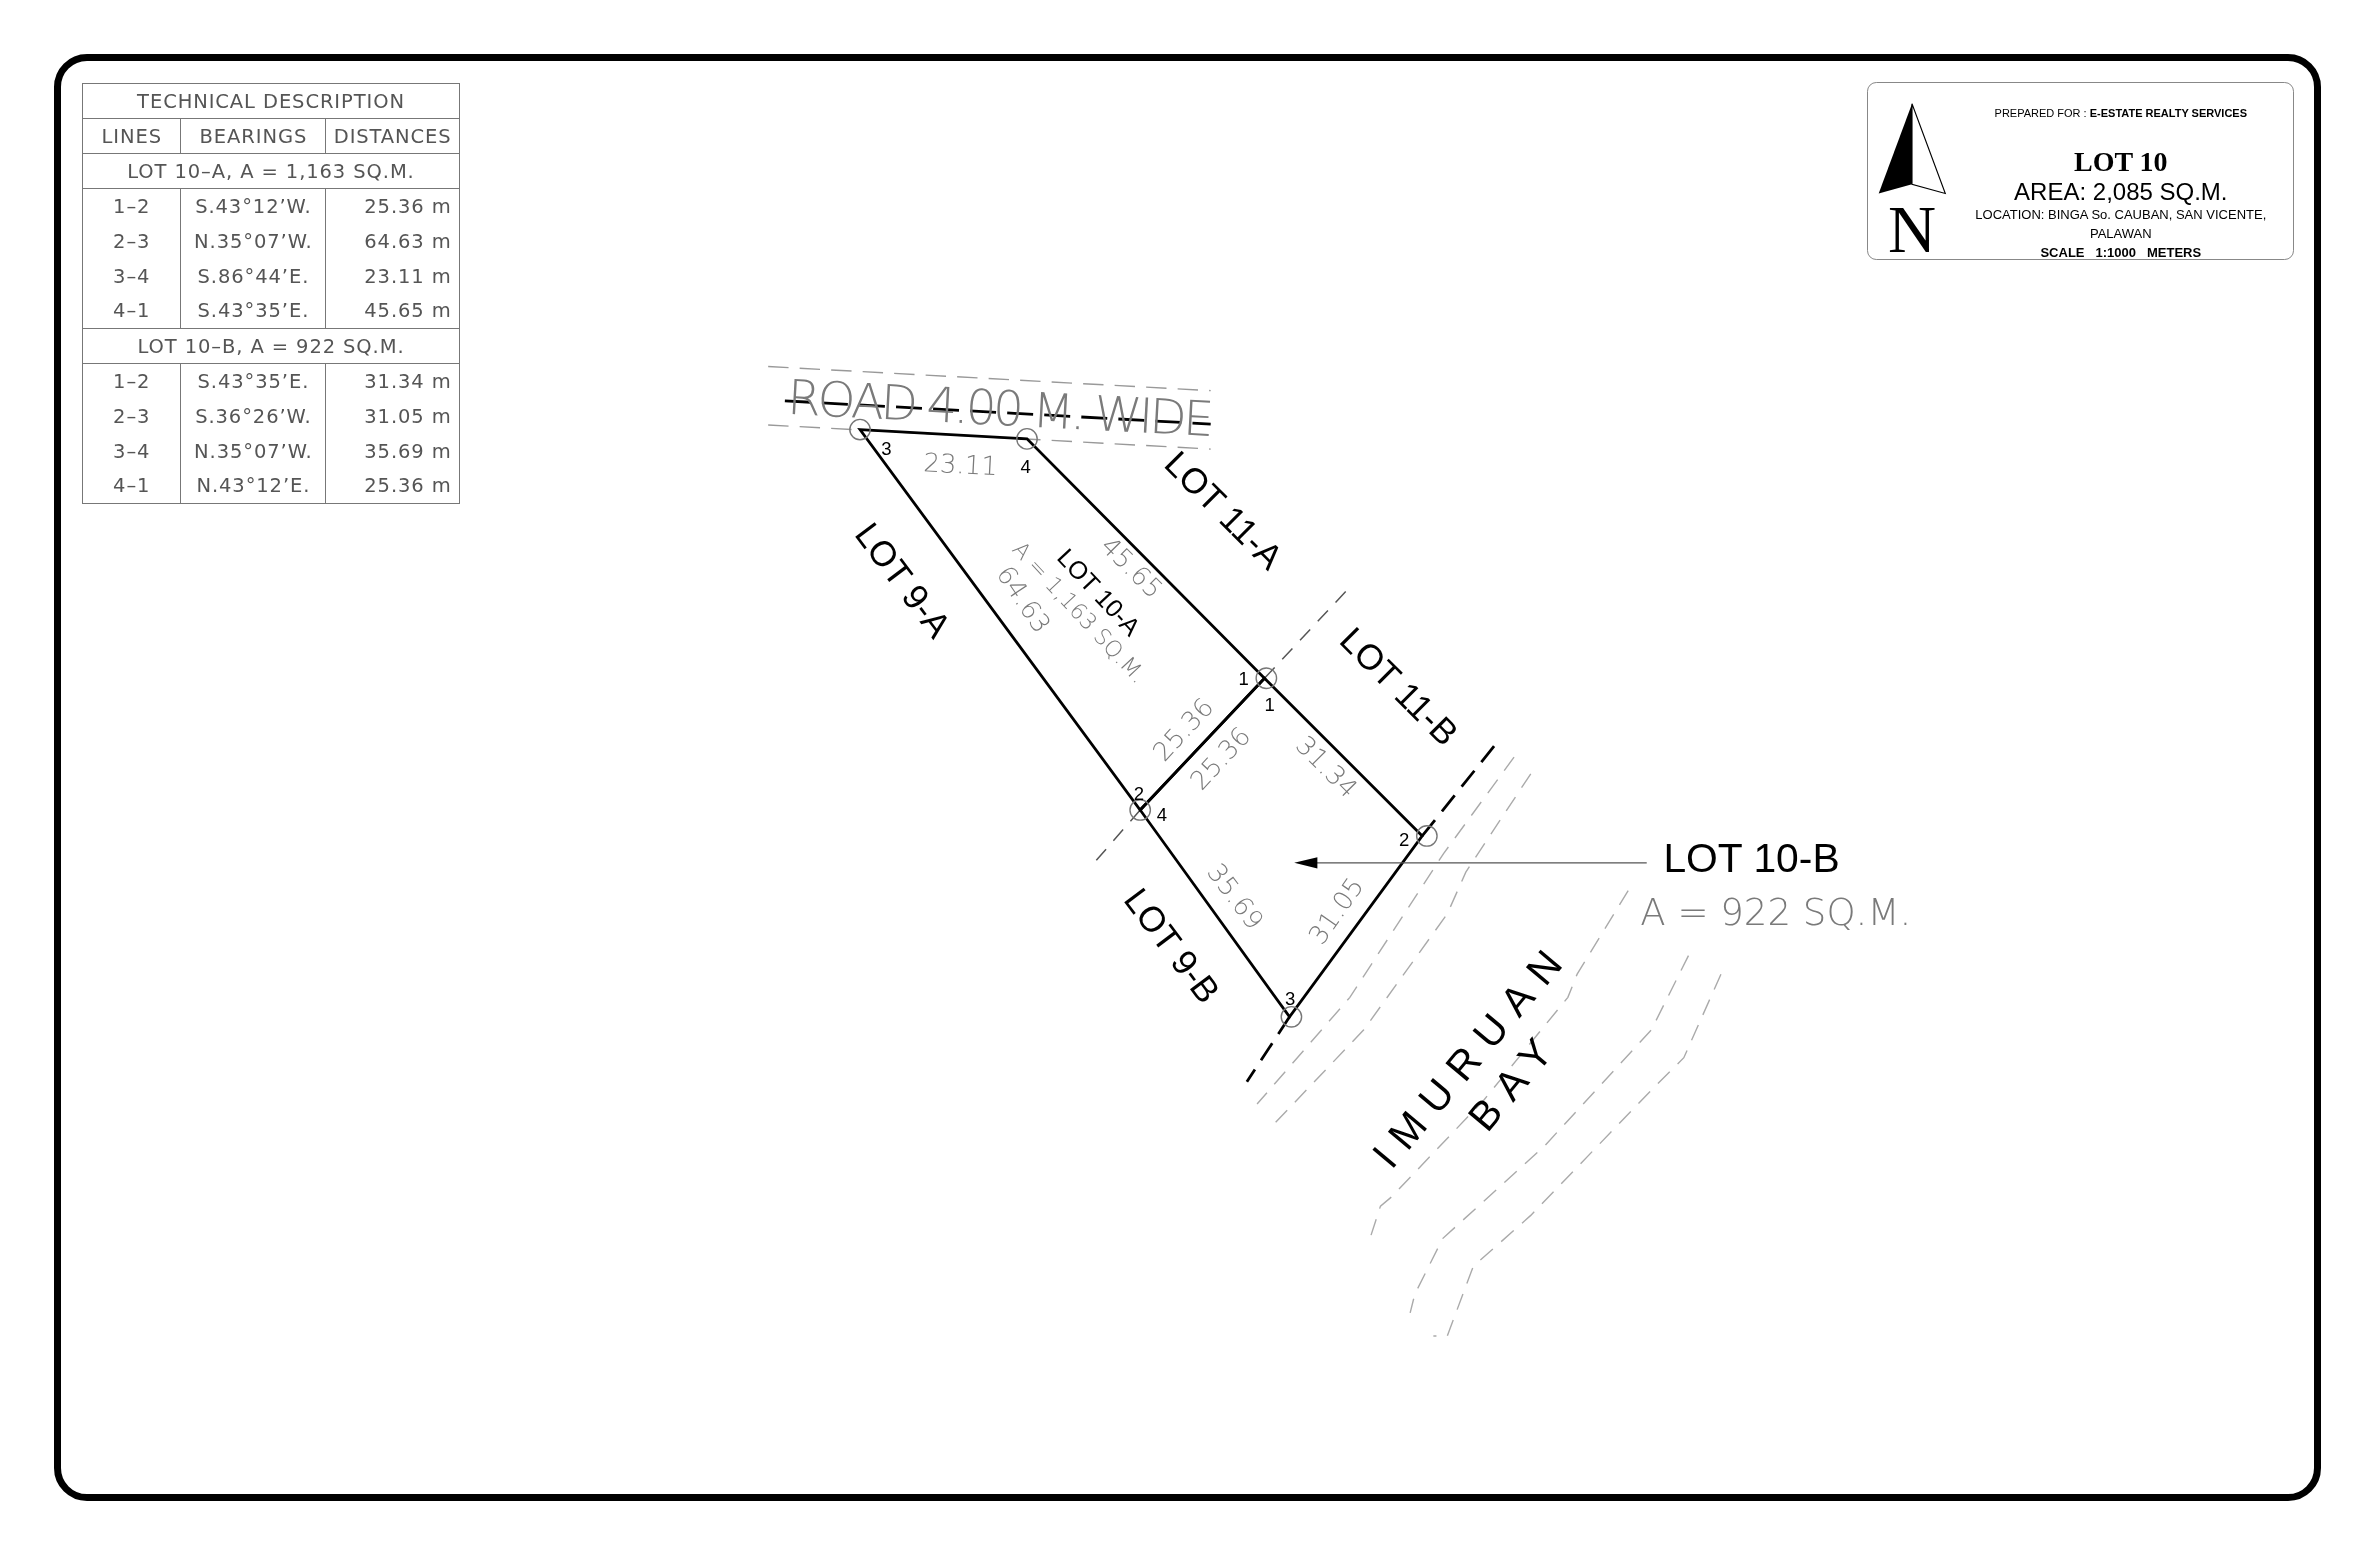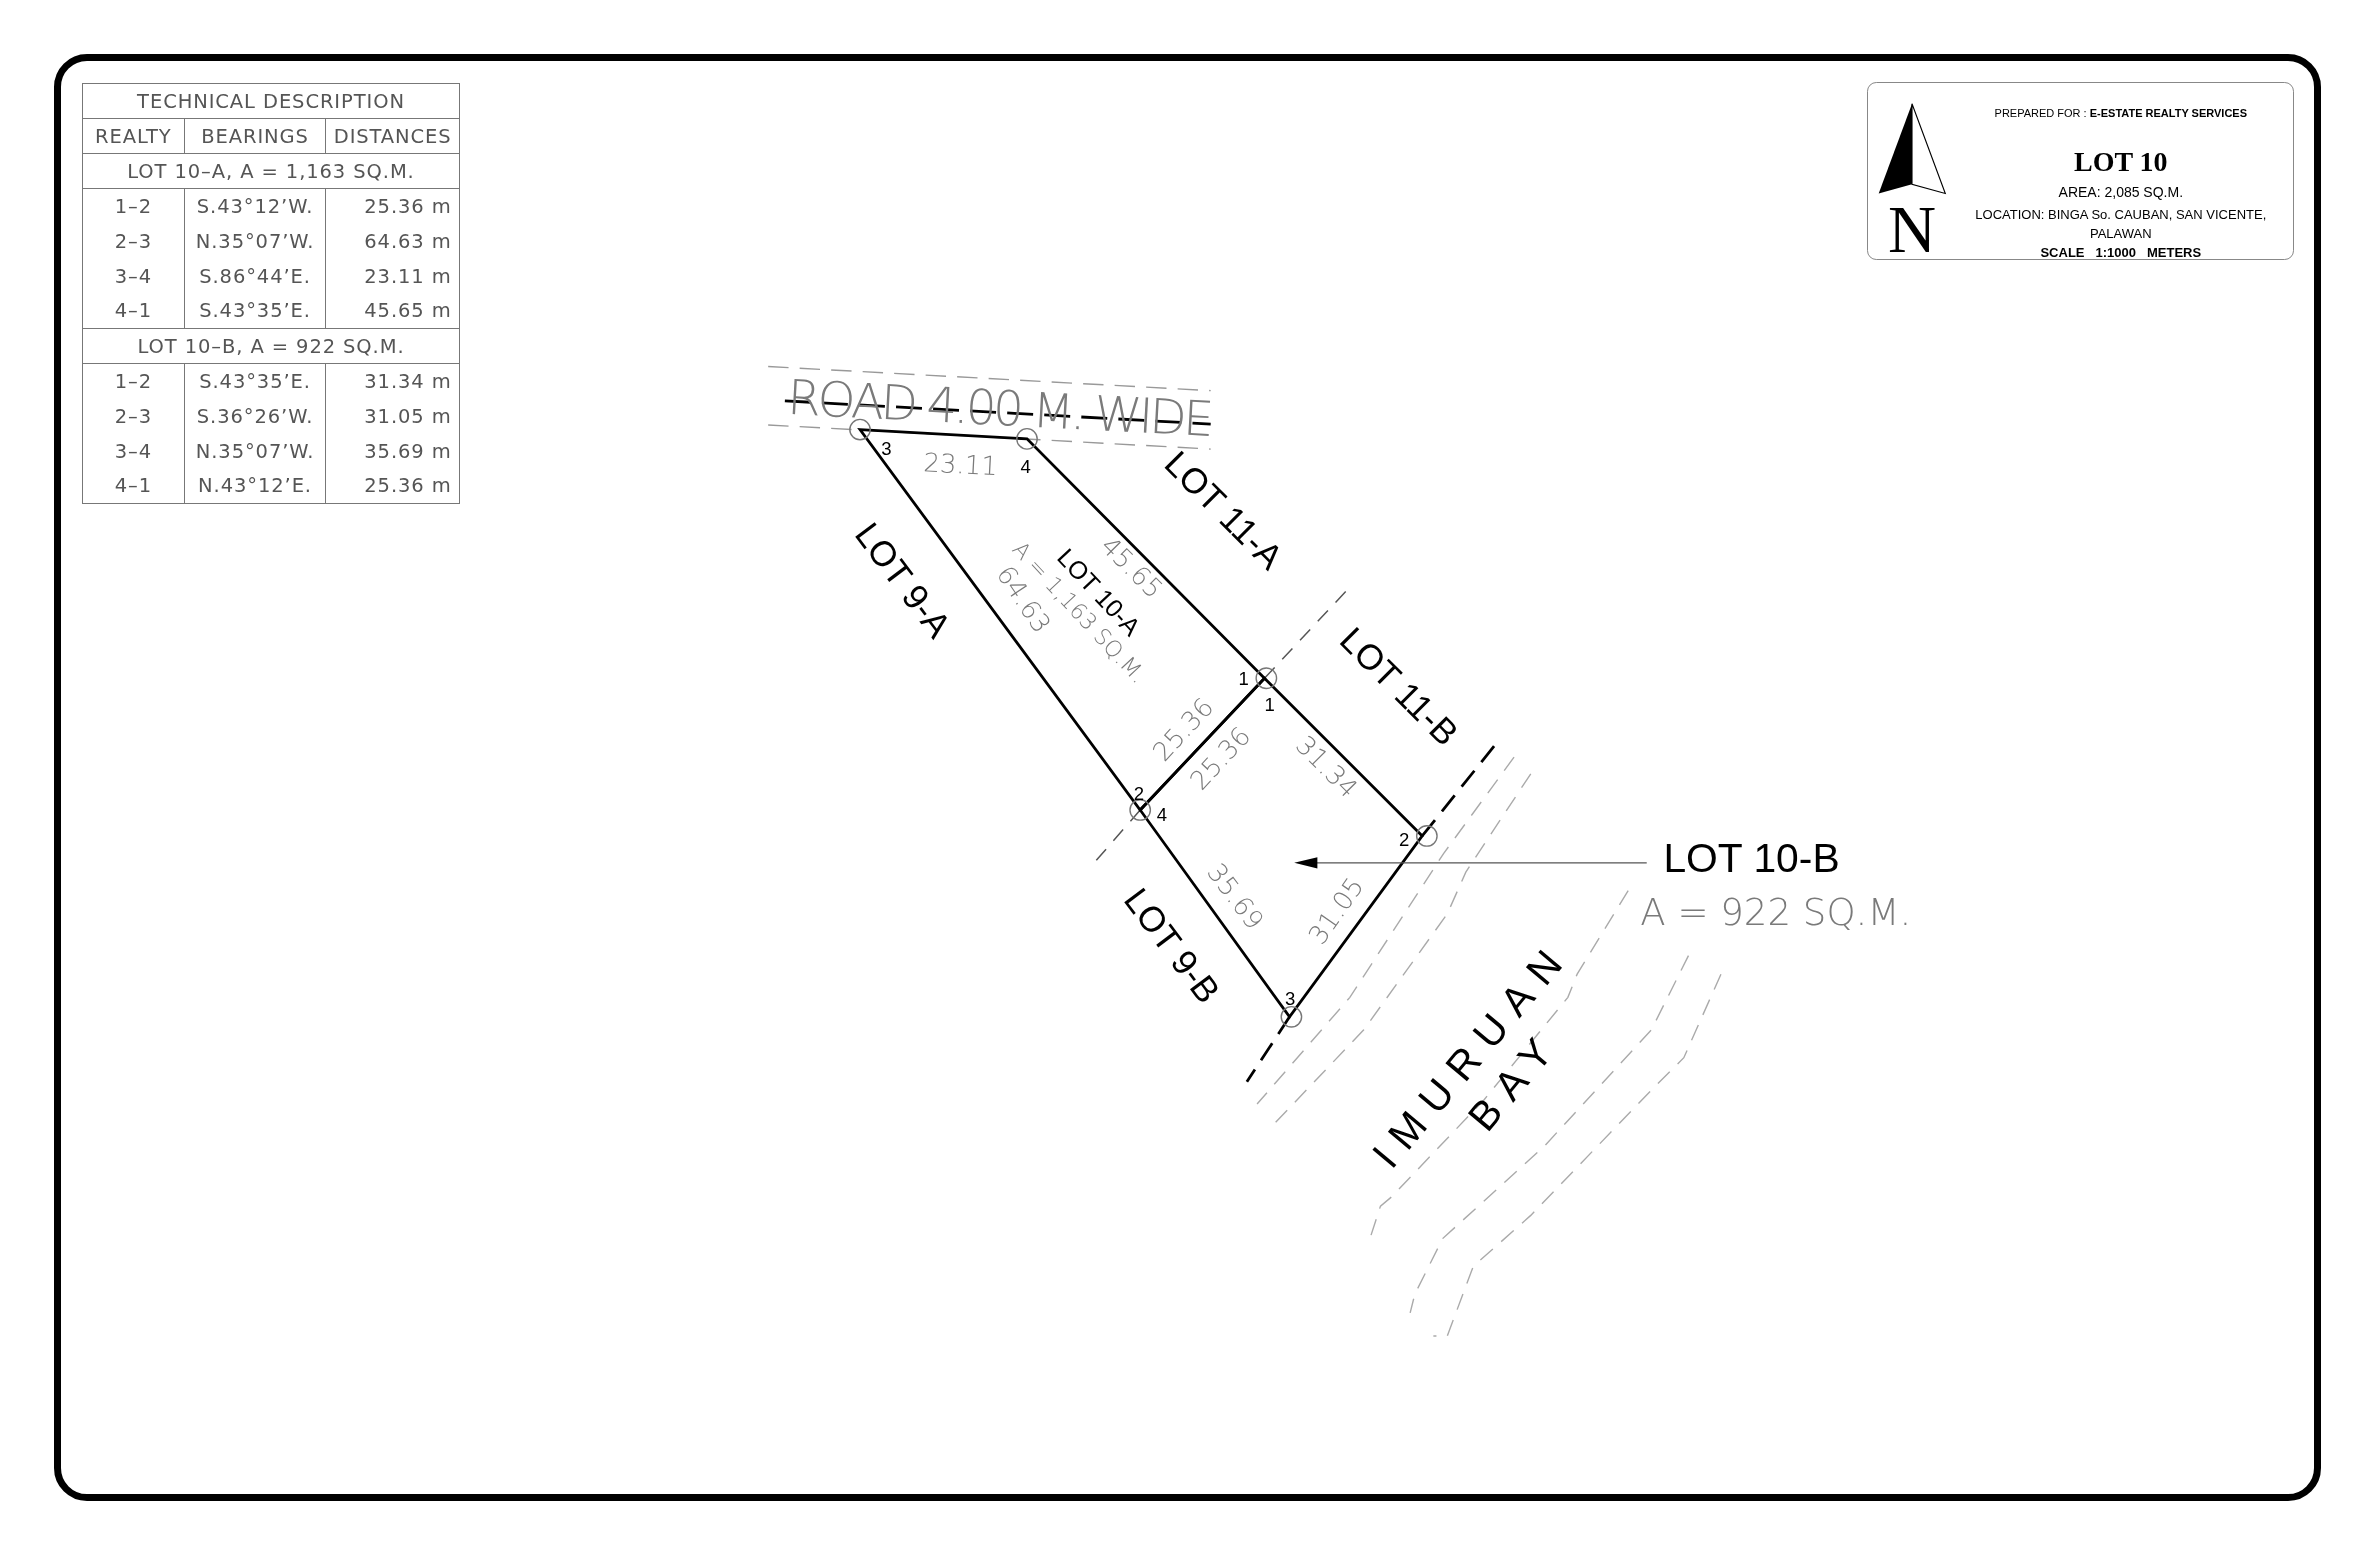--- a/index.html
+++ b/index.html
@@ -14,39 +14,39 @@
   .tech-table .row td.c-line { text-align: center; width: 118px; }
   .tech-table .row td.c-bear { text-align: center; width: 154px; }
   .tech-table .row td.c-dist { text-align: right; }
   .tech-table .row.last td { border-bottom: 1.9px solid #777; }
   .title-block { position: absolute; left: 1867px; top: 82px; width: 427px; height: 178px; border: 1.9px solid #888; border-radius: 9.3px; box-sizing: border-box; }
   .tb-north { position: absolute; left: 7.4px; top: 13px; width: 74px; height: 158px; }
   .tb-text { position: absolute; left: 88px; right: 7.4px; top: 0; text-align: center; color: #000; }
   .tb-prepared { font-size: 11px; margin-top: 24px; }
   .tb-prepared b { font-weight: bold; }
   .tb-lot { font-family: "Liberation Serif", serif; font-weight: bold; font-size: 28px; margin-top: 29px; line-height: 28px; }
-  .tb-area { font-size: 14px; margin-top: 3.7px; line-height: 24px; }
+  .tb-area { font-size: 24px; margin-top: 3.7px; line-height: 24px; }
   .tb-loc { font-size: 13px; line-height: 15px; margin-top: 3.7px; }
   .tb-scale { font-size: 13px; font-weight: bold; margin-top: 3.7px; word-spacing: 7.4px; }
   svg.plan { position: absolute; left: 0; top: 0; }
   .lbl-black { font-family: "Liberation Sans", sans-serif; fill: #000; }
   .lbl-gray { font-family: "DejaVu Sans", sans-serif; fill: #7a7a7a; font-weight: 300; }
 </style>
 </head>
 <body>
 
 <div class="frame"></div>
 
 <table class="tech-table">
   <tbody>
       <tr>
         <td colspan="3" class="title">TECHNICAL DESCRIPTION</td>
       </tr>
   <tr class="hdr">
-    <th>REALTY</th>
+    <th>LINES</th>
     <th>BEARINGS</th>
     <th>DISTANCES</th>
   </tr>
   <tr class="lot-hdr">
         <td colspan="3">LOT 10–A, A = 1,163 SQ.M.</td>
       </tr>
   <tr class="row">
     <td class="c-line">1–2</td>
     <td class="c-bear">S.43°12’W.</td>
     <td class="c-dist">25.36 m</td>

